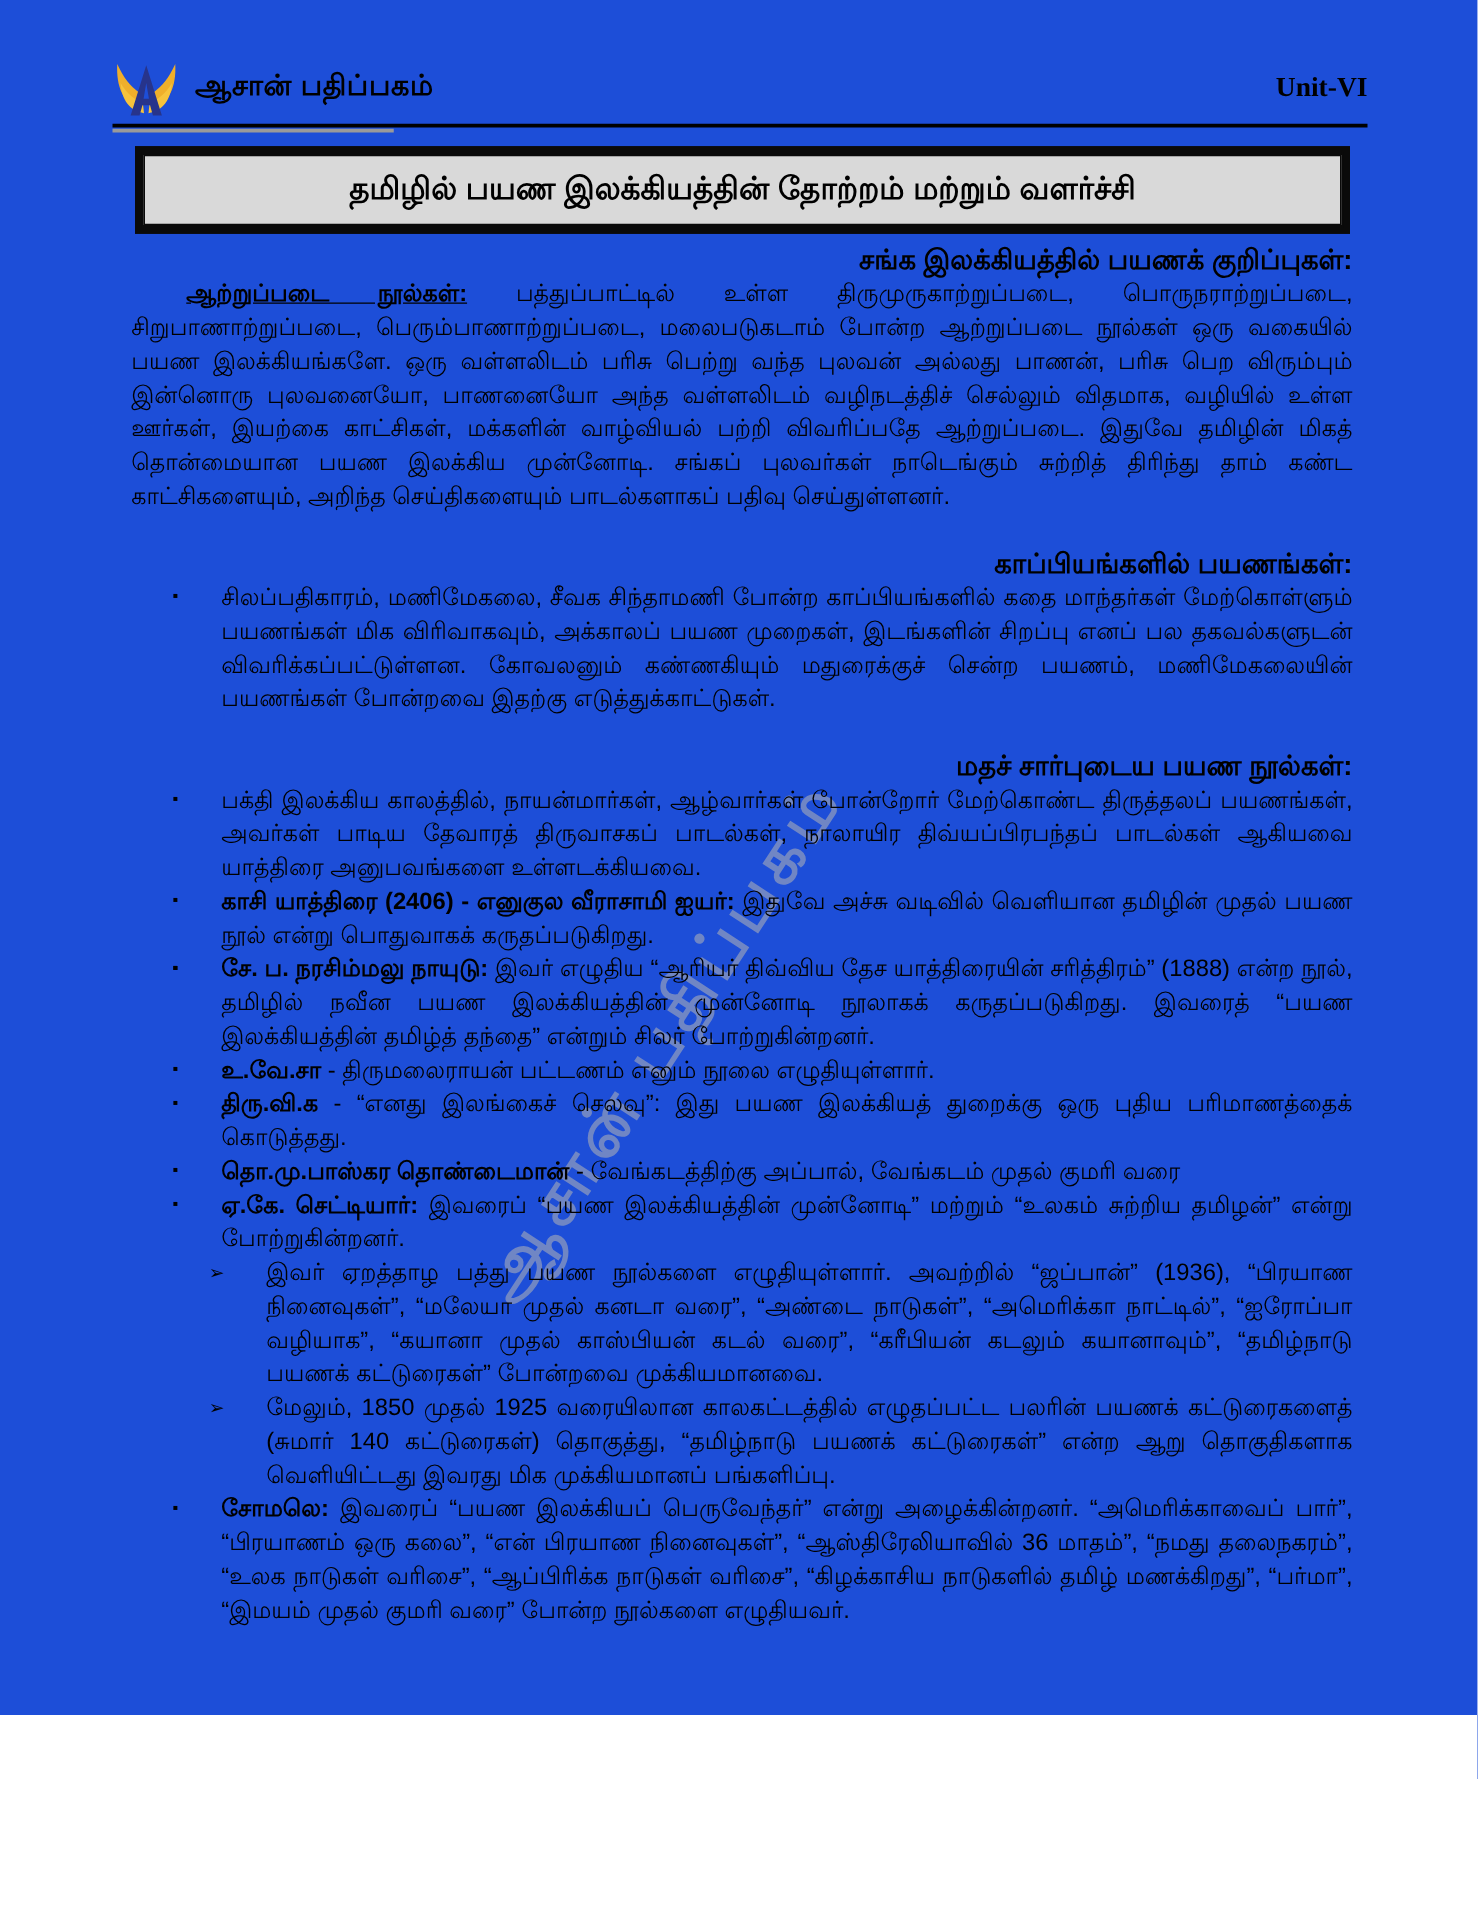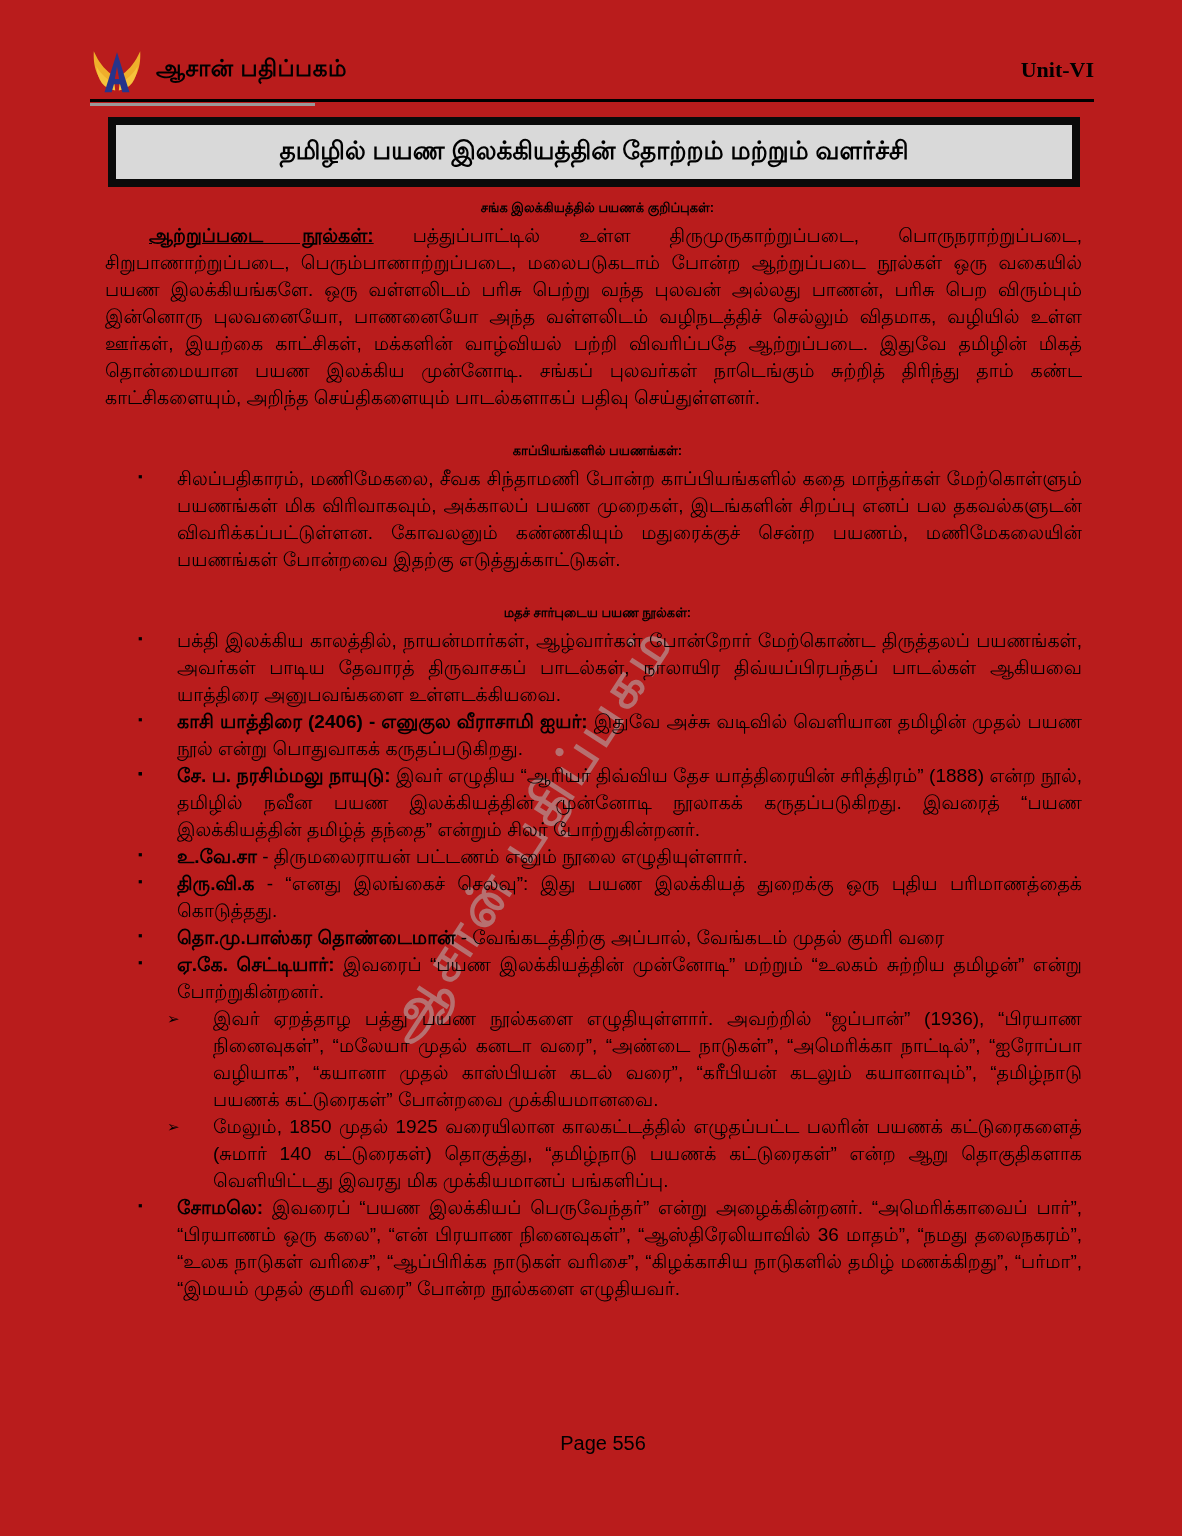--- a/index.html
+++ b/index.html
@@ -1,17 +1,17 @@
 <!DOCTYPE html>
 <html><head>
 <meta charset="utf-8">
 <style>
   html,body{margin:0;padding:0;background:#ffffff;}
   .page{
-    position:relative;width:1182px;height:1536px;background:#b91c1c;overflow:hidden;
+    position:relative;width:1182px;height:1372px;background:#1d4ed8;overflow:hidden;
     font-family:"Liberation Sans",sans-serif;color:#000;
   }
   
   .header{position:absolute;left:90px;right:88px;top:42px;height:56px;
     display:flex;align-items:center;justify-content:space-between;}
   .brand{display:flex;align-items:center;gap:12px;}
   .brand-name{font-size:23px;font-weight:bold;letter-spacing:.5px;}
   .unit{font-family:"Liberation Serif",serif;font-size:22px;font-weight:bold;}
   .rule{position:absolute;left:90px;right:88px;top:99px;height:3px;background:#000;}
   .rule-shadow{position:absolute;left:90px;top:103px;width:225px;height:3px;background:#9a9a9a;}
@@ -19,21 +19,21 @@
   .title-box{position:absolute;left:108px;right:102px;top:117px;border:5px solid #0a0a0a;background:#0a0a0a;}
   .title-inner{margin:2px;border:1px solid #0a0a0a;background:#d9d9d9;height:54px;
     display:flex;align-items:center;justify-content:center;}
   .title-inner span{font-size:25px;font-weight:bold;}
   
   .watermark{position:absolute;left:428px;top:988px;transform:rotate(-57deg);transform-origin:0 100%;
     font-size:54px;font-weight:bold;letter-spacing:5px;color:#b5b5b5;opacity:.55;white-space:nowrap;z-index:0;}
   
   .content{position:absolute;left:105px;right:100px;top:194px;z-index:1;
     font-size:19px;line-height:27px;text-align:justify;}
-  h3{font-size:13px;line-height:27px;font-weight:bold;margin:26px 0 1px 8px;text-align:center;}
+  h3{font-size:22px;line-height:27px;font-weight:bold;margin:26px 0 1px 8px;text-align:right;}
   h3.first{margin-top:0;}
   .para{margin:0;}
   .lead{font-weight:bold;}
   .lead.u{text-decoration:underline;margin-left:44px;}
   ul{list-style:none;margin:0;padding:0;}
   li{position:relative;margin:0;}
   li.b{padding-left:72px;}
   li.b > .bm{position:absolute;left:33px;top:-2px;font-size:13px;}
   li.sb{padding-left:108px;}
   li.sb > .bm{position:absolute;left:62px;top:0;font-size:15px;}

